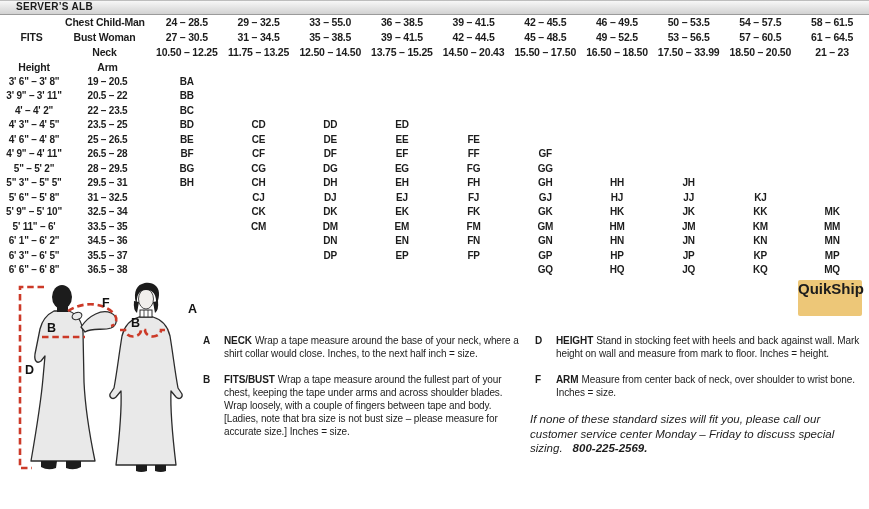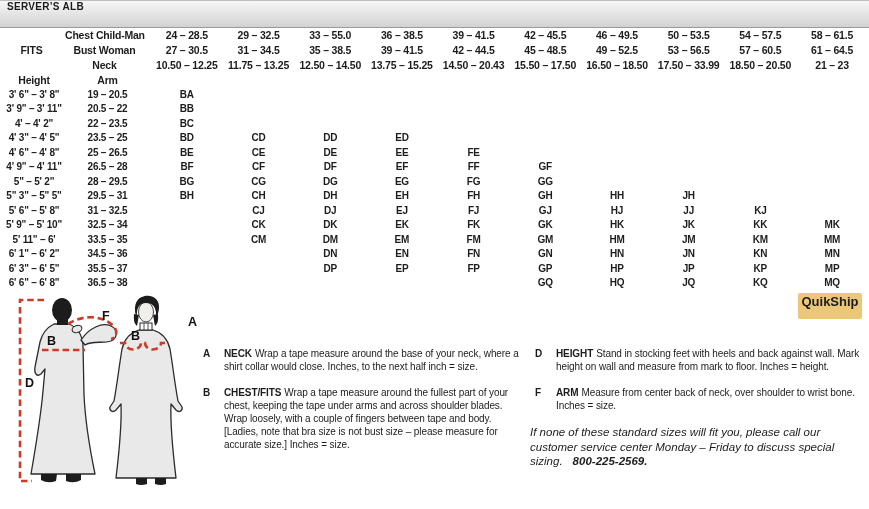--- a/index.html
+++ b/index.html
@@ -6,26 +6,26 @@
   html,body { background:#fff; }
   .page {
     position: relative;
     width: 869px; height: 509px;
     background: #fff;
     font-family: "Liberation Sans", sans-serif;
     color: #1c1c1c;
     overflow: hidden;
   }
   .titlebar {
-    height: 28px;
+    height: 15px;
     background: linear-gradient(#f7f7f7, #d2d2d2);
     border-top: 1px solid #bdbdbd;
     border-bottom: 1px solid #9a9a9a;
     font-size: 10px; font-weight: 700; letter-spacing: .3px;
-    line-height: 12px; padding-left: 7px; color: #1b1b1b;
+    line-height: 12px; padding-left: 16px; color: #1b1b1b;
   }
   table.size-table {
     width: 869px; table-layout: fixed;
     border-collapse: separate; border-spacing: 0;
   }
   table.size-table td {
     height: 15px;
     border-right: 2px solid #fff;
     border-bottom: 2px solid #fff;
     font-size: 10.5px; font-weight: 700; color: #1c1c1c;
@@ -38,23 +38,23 @@
   td.fitlab  { text-align: right; padding-right: 6px; font-size: 10.5px; }
   td.cream   { background: #f3edd9; }
   td.hhead   { text-align: left; padding-left: 5px; font-size: 11px; }
   td.ahead   { font-size: 11px; }
   td.hcell   { text-align: left; padding-left: 5px; }
   td.empty   { background: #dcdcdc; }
   td.qs      { background: #edc778; }
   .below { position: relative; height: 197px; font-size: 10px; }
   .quikship {
     position: absolute; top: 2px; right: 7px;
-    width: 64px; height: 26px; line-height: 18px;
+    width: 64px; height: 36px; line-height: 18px;
     background: #edc778; border-radius: 2px;
-    text-align: center; font-size: 13px; font-weight: 700;
+    text-align: center; font-size: 15px; font-weight: 700;
   }
   .intro {
     position: absolute; left: 35px; right: 0; top: 20px;
     text-align: center; font-weight: 700;
     font-size: 11px; line-height: 13.5px; letter-spacing: -0.1px;
   }
   svg.figure { position: absolute; left: 5px; top: 4px; }
   .red  { stroke: #cc3a28; stroke-width: 2.6; stroke-dasharray: 6.5 3.8; fill: none; }
   .fig-label { font-size: 12.5px; font-weight: 700; fill: #111; font-family: "Liberation Sans", sans-serif; }
   .col1 { position: absolute; left: 203px; top: 56px; width: 324px; }
@@ -396,21 +396,21 @@
       <text class="fig-label" x="97" y="25">F</text>
       <text class="fig-label" x="183" y="31">A</text>
       <text class="fig-label" x="126" y="45">B</text>
     </svg>
 
     <div class="col1">
       <p class="para">
         <span class="letter">A</span><span class="term">NECK</span><span>Wrap a tape measure around the base of your neck, where a shirt collar would close. Inches, to the next half inch = size.</span>
       </p>
       <p class="para">
-        <span class="letter">B</span><span class="term">CHEST/FITS</span><span>Wrap a tape measure around the fullest part of your chest, keeping the tape under arms and across shoulder blades. Wrap loosely, with a couple of fingers between tape and body. [Ladies, note that bra size is not bust size – please measure for accurate size.] Inches = size.</span>
+        <span class="letter">B</span><span class="term">FITS/BUST</span><span>Wrap a tape measure around the fullest part of your chest, keeping the tape under arms and across shoulder blades. Wrap loosely, with a couple of fingers between tape and body. [Ladies, note that bra size is not bust size – please measure for accurate size.] Inches = size.</span>
       </p>
     </div>
 
     <div class="col2">
       <p class="para">
         <span class="letter">D</span><span class="term">HEIGHT</span><span>Stand in stocking feet with heels and back against wall. Mark height on wall and measure from mark to floor. Inches = height.</span>
       </p>
       <p class="para">
         <span class="letter">F</span><span class="term">ARM</span><span>Measure from center back of neck, over shoulder to wrist bone. Inches = size.</span>
       </p>

